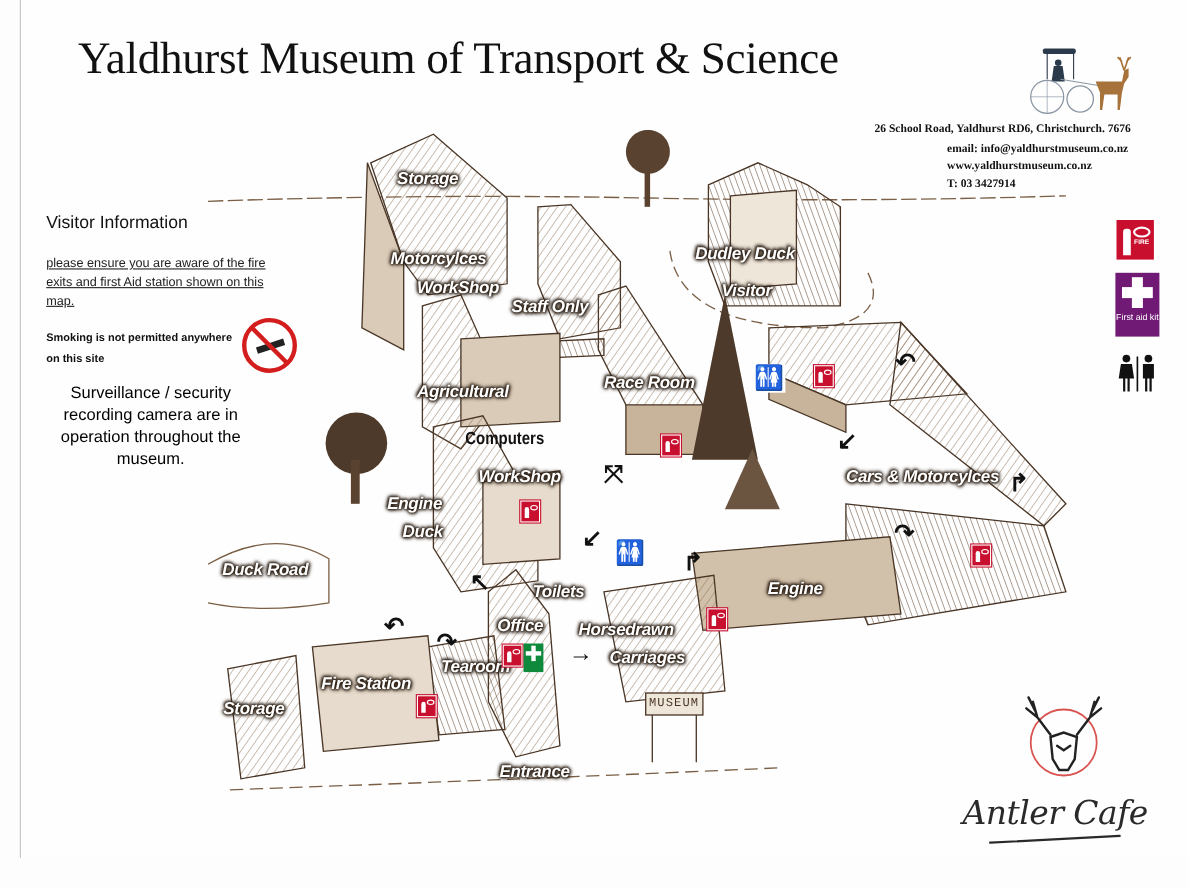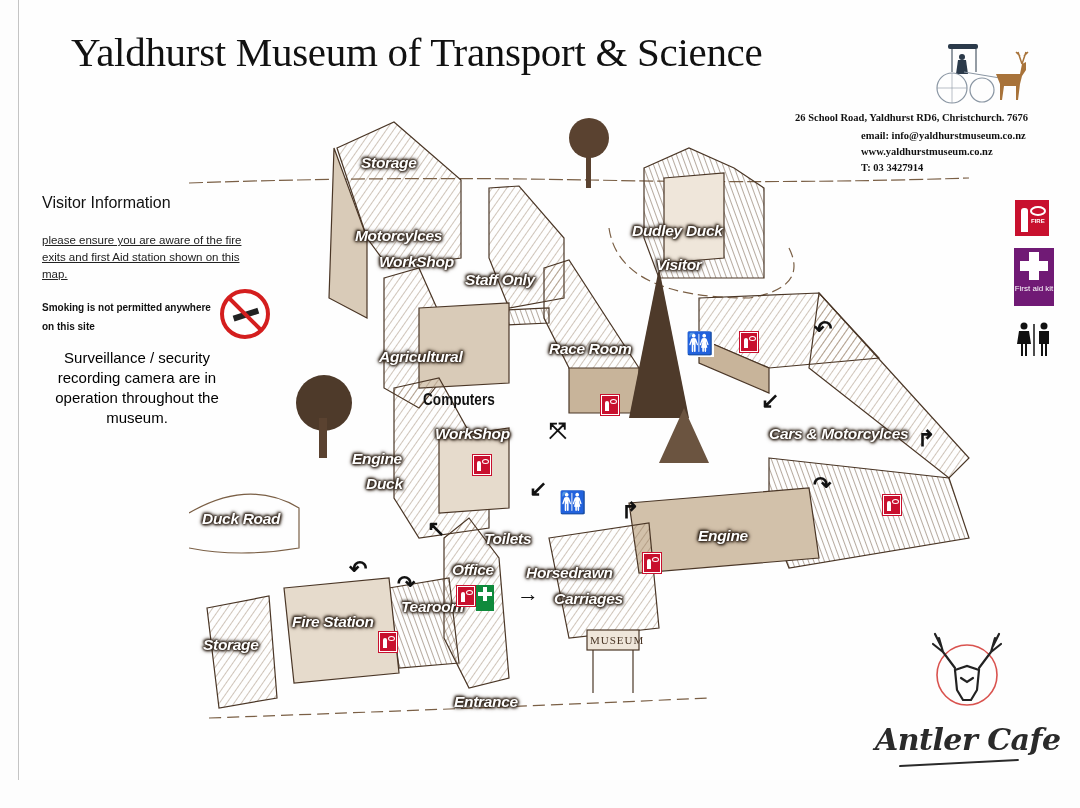--- a/index.html
+++ b/index.html
@@ -165,21 +165,21 @@
     <span class="lbl" style="left:13px;top:392px">Duck Road</span>
     <span class="lbl" style="left:295px;top:412px">Toilets</span>
     <span class="lbl" style="left:509px;top:409px">Engine</span>
     <span class="lbl" style="left:263px;top:443px">Office</span>
     <span class="lbl" style="left:337px;top:446px">Horsedrawn</span>
     <span class="lbl" style="left:365px;top:472px">Carriages</span>
     <span class="lbl" style="left:212px;top:480px">Tearoom</span>
     <span class="lbl" style="left:103px;top:495px">Fire Station</span>
     <span class="lbl" style="left:14px;top:518px">Storage</span>
     <span class="lbl" style="left:265px;top:575px">Entrance</span>
-    <span style="position:absolute;left:401px;top:516px;font-size:11px;font-family:Liberation Serif, serif;color:#4a3626;letter-spacing:1px">MUSEUM</span>
+    <span style="position:absolute;left:401px;top:516px;font-size:11px;font-family:Liberation Mono, monospace;color:#4a3626;letter-spacing:1px">MUSEUM</span>
 
     <div class="fire" style="left:412px;top:277px"></div>
     <div class="fire" style="left:551px;top:214px"></div>
     <div class="fire" style="left:284px;top:337px"></div>
     <div class="fire" style="left:694px;top:377px"></div>
     <div class="fire" style="left:454px;top:435px"></div>
     <div class="fire" style="left:268px;top:468px"></div>
     <div class="fire" style="left:190px;top:514px"></div>
 
     <div class="aid" style="left:287px;top:467px">
@@ -205,15 +205,15 @@
 
   <svg style="position:absolute;left:906px;top:630px" width="84" height="80">
     <circle cx="42" cy="45" r="30" fill="none" stroke="#d9534f" stroke-width="1.6"></circle>
     <g stroke="#222" stroke-width="2.2" fill="none" stroke-linecap="round">
       <path d="M30 38 L18 22 L14 8 M18 22 L8 14 M16 16 L10 4"></path>
       <path d="M54 38 L66 22 L70 8 M66 22 L76 14 M68 16 L74 4"></path>
       <path d="M30 40 L42 36 L54 40 L52 60 L46 70 L38 70 L32 60 Z"></path>
       <path d="M36 48 L42 52 L48 48"></path>
     </g>
   </svg>
-  <div style="position:absolute;left:856px;top:722px;font-family:'DejaVu Serif',serif;font-style:italic;font-weight:bold;font-size:30px;color:#2a2a2a;letter-spacing:-0.5px">Antler Cafe</div>
+  <div style="position:absolute;left:856px;top:722px;font-family:'DejaVu Serif',serif;font-style:italic;font-weight:normal;font-size:30px;color:#2a2a2a;letter-spacing:-0.5px">Antler Cafe</div>
   <div style="position:absolute;left:880px;top:762px;width:120px;height:2px;background:#2a2a2a;border-radius:2px;transform:rotate(-3deg)"></div>
 </div>
 
 </body></html>

